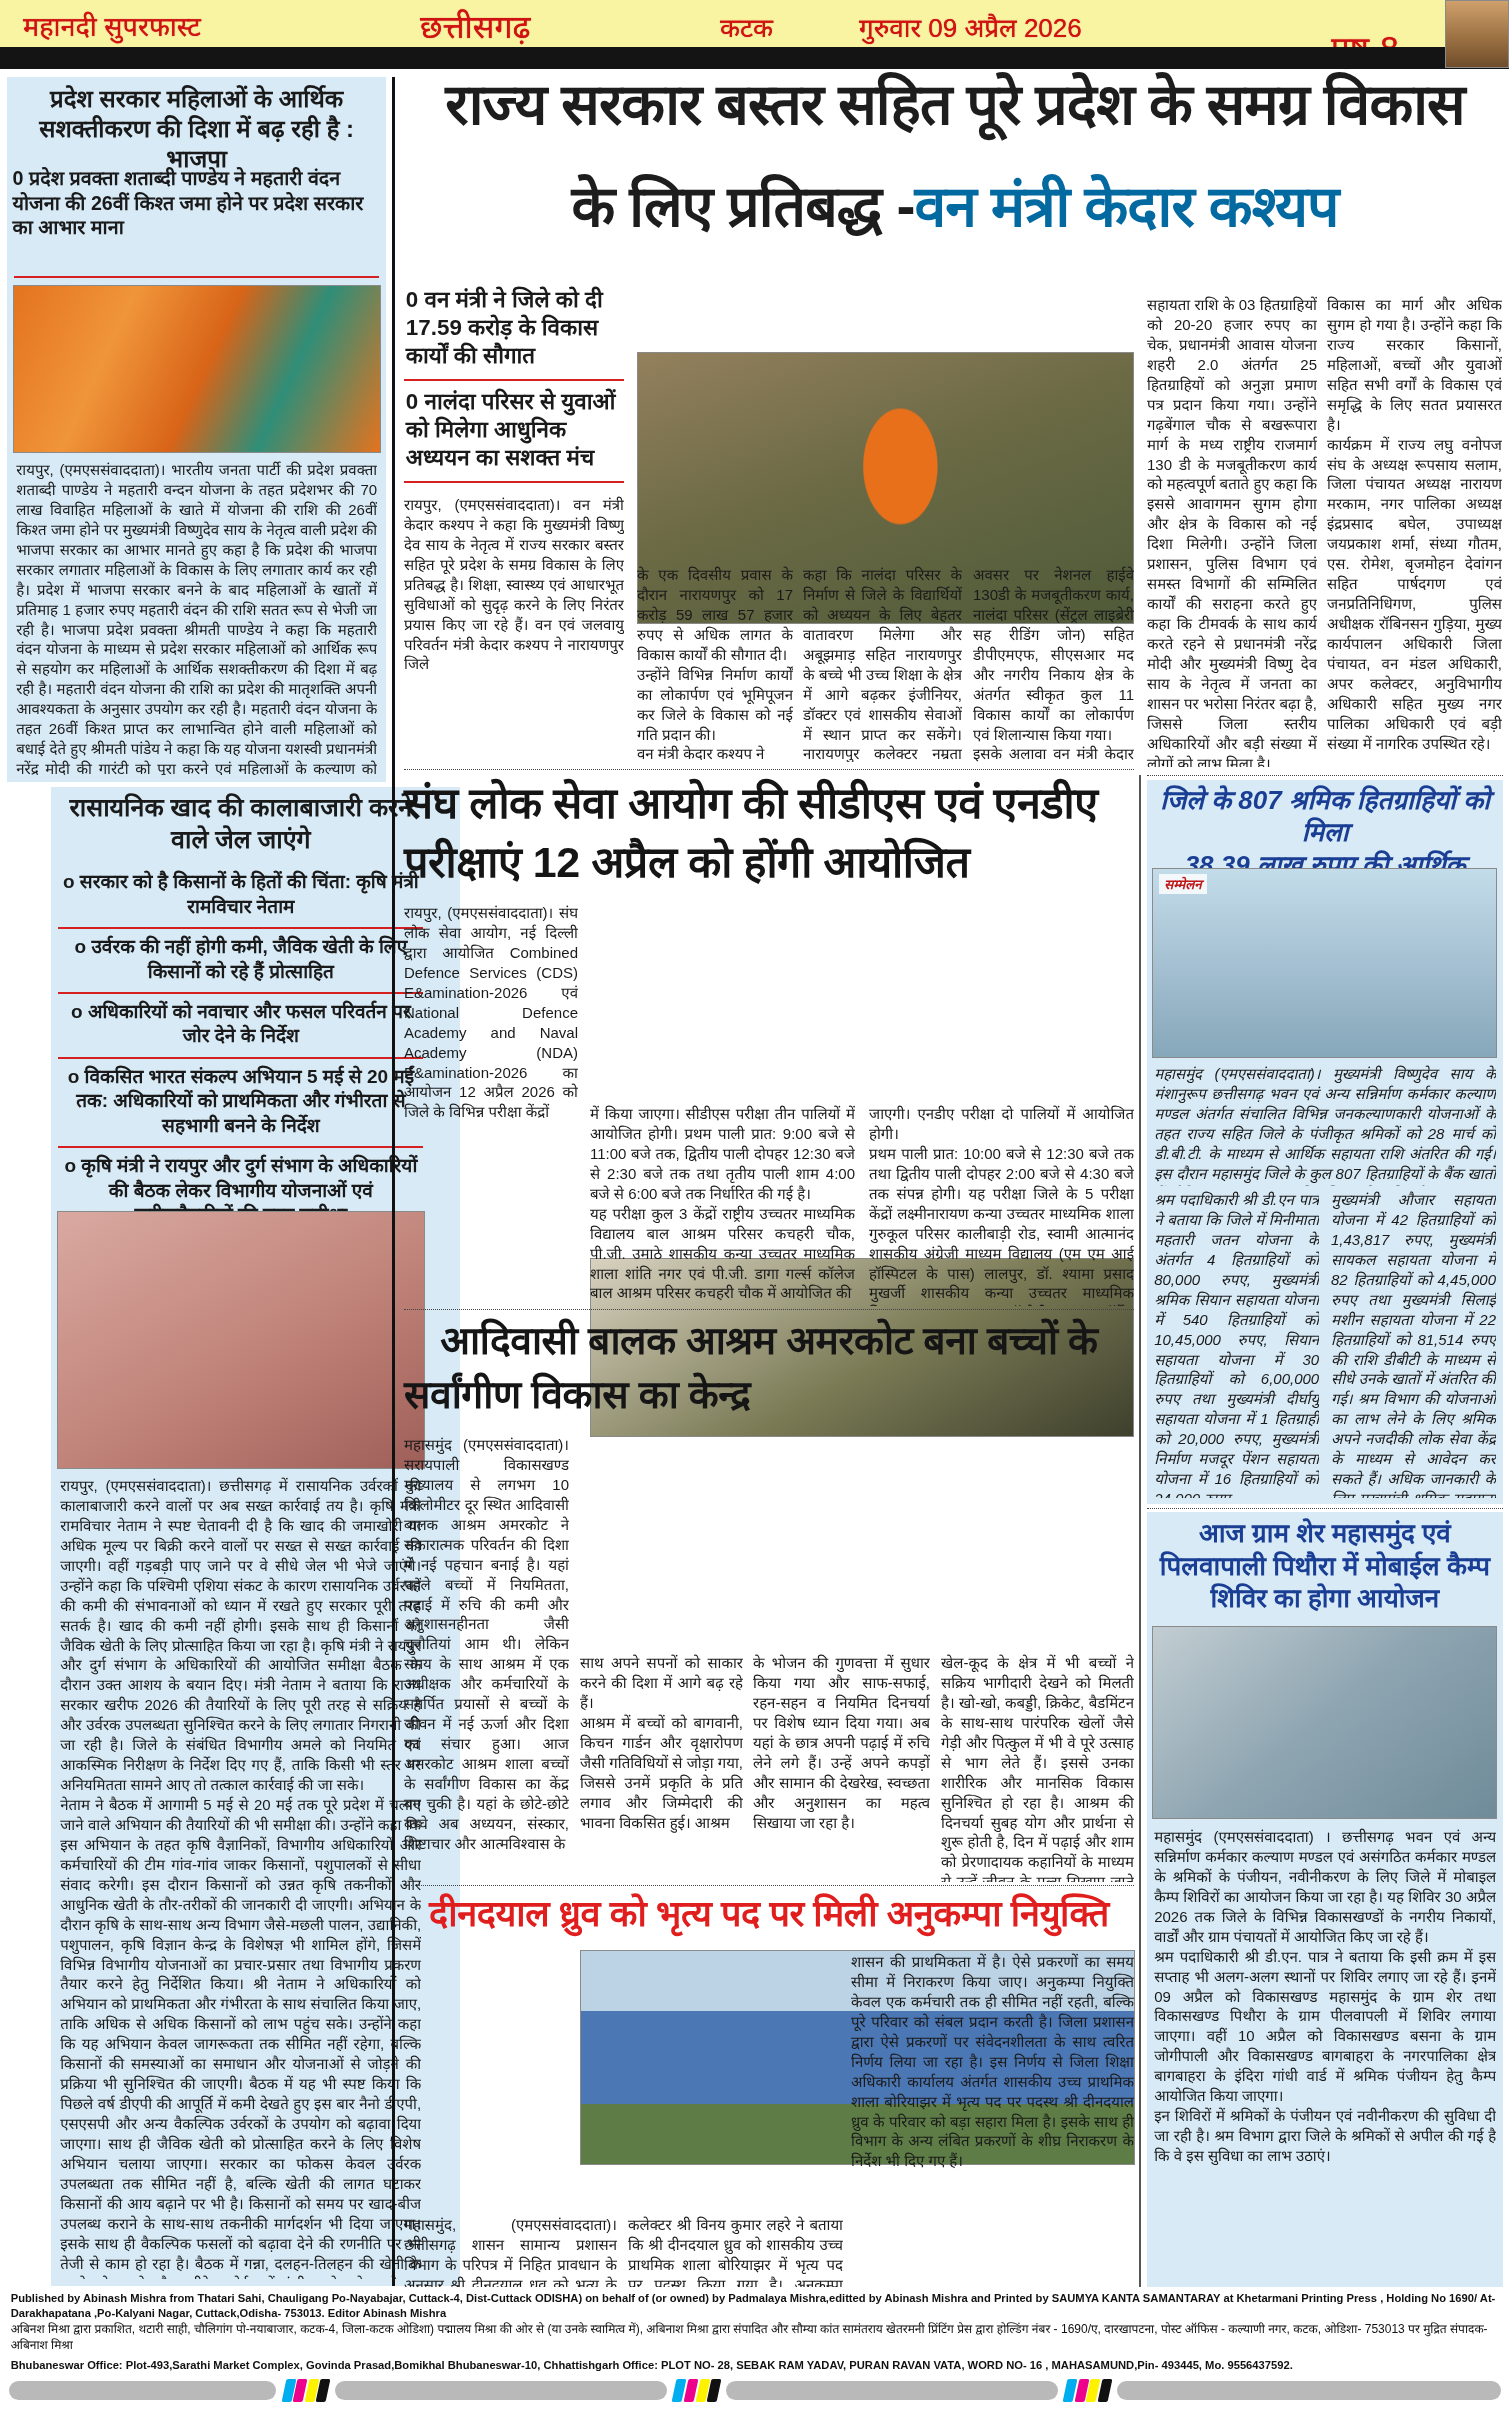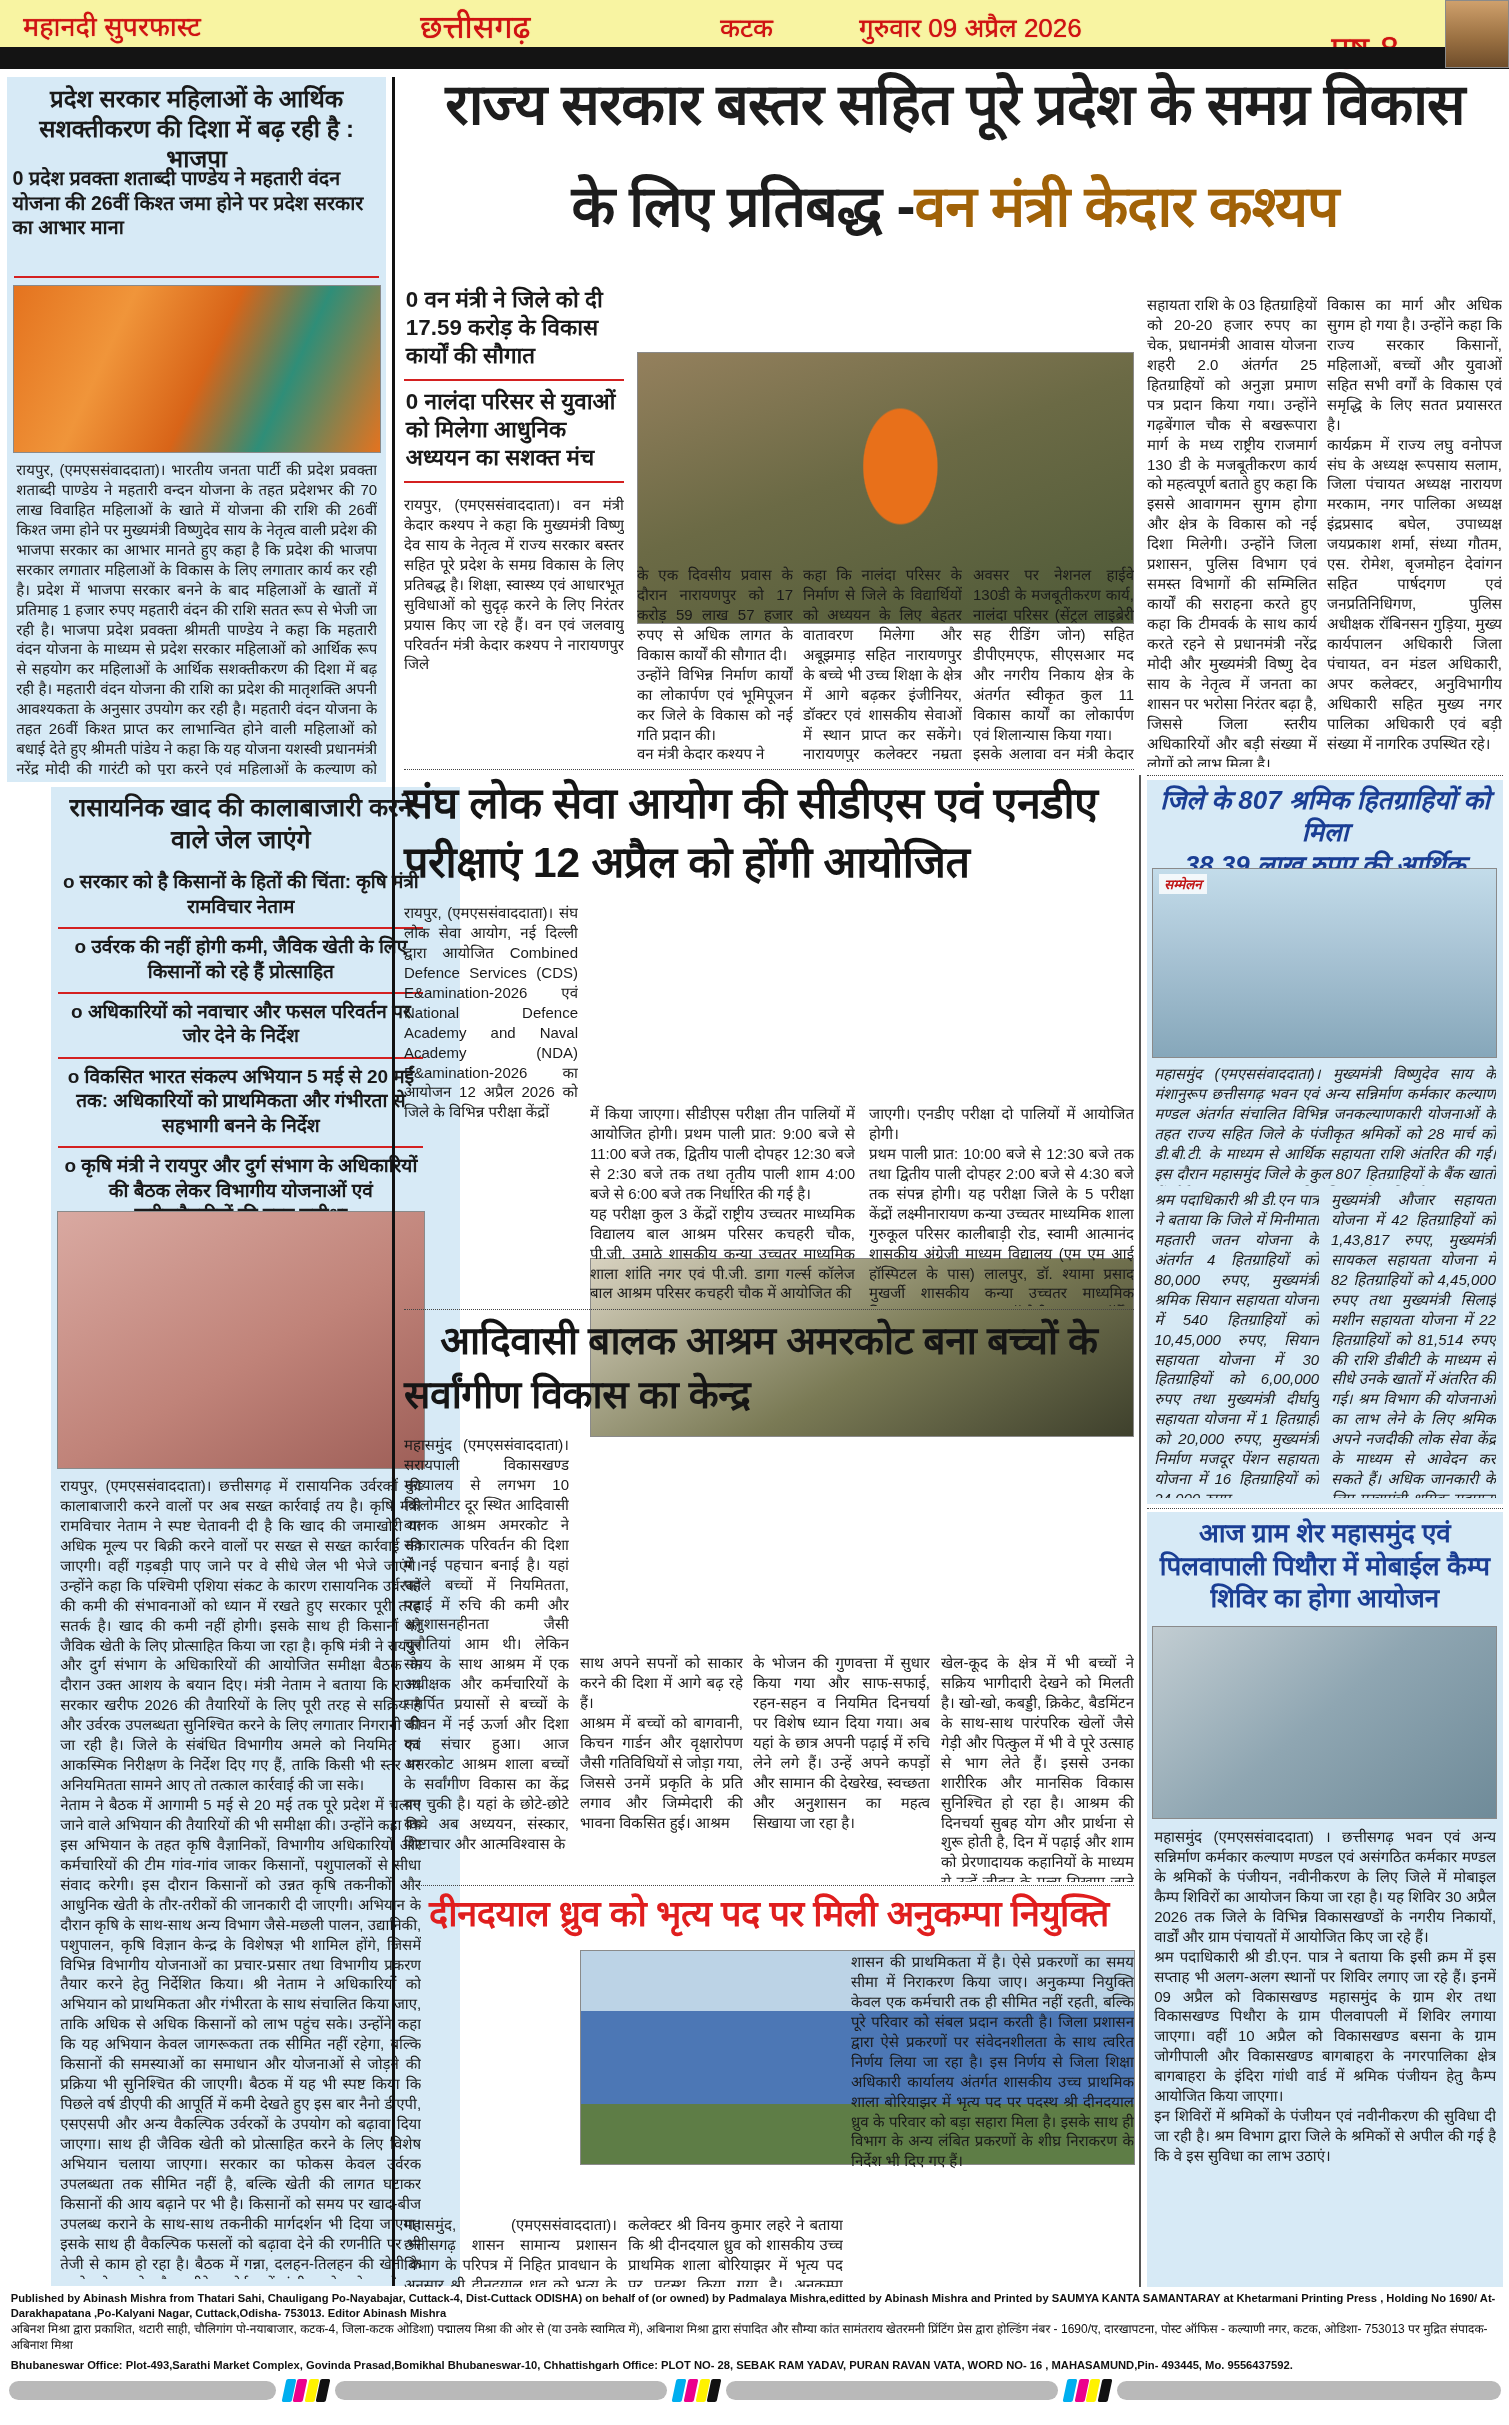--- a/index.html
+++ b/index.html
@@ -7,21 +7,21 @@
         font-family:"Liberation Sans","DejaVu Sans",sans-serif;color:#1a1a1a;overflow:hidden;}
   .abs{position:absolute;}
   
   .masthead{background:#f8f4a2;}
   .mh-text{color:#cf1212;font-weight:normal;white-space:nowrap;text-shadow:0 0 0.9px #cf1212;}
   .topbar{background:#141414;}
   
   .panel{background:#d7eaf6;}
   
   .h-main{font-weight:bold;color:#1d1d1d;text-align:center;line-height:1.05;letter-spacing:-0.9px;}
-  .red{color:#a16207;}
+  .red{color:#0369a1;}
   .blue-h{color:#1a3e94;font-weight:bold;text-align:center;line-height:1.25;}
   .sec-h{font-weight:bold;color:#151515;line-height:1.1;letter-spacing:-0.4px;}
   .lc-h{font-weight:bold;text-align:center;line-height:1.25;}
   .bullet{font-weight:bold;text-align:center;line-height:1.28;border-bottom:2.7px solid #d42020;padding:6.3px 3.6px 8px 3.6px;}
   .bullet-l{font-weight:bold;line-height:1.25;border-bottom:2.7px solid #d42020;padding:1.8px 1.8px 9px 1.8px;}
   .redrule{border-bottom:2.7px solid #d42020;}
   
   .bt{font-size:15px;line-height:1.33;text-align:justify;overflow:hidden;white-space:pre-line;}
   .bt::first-line{}
   

